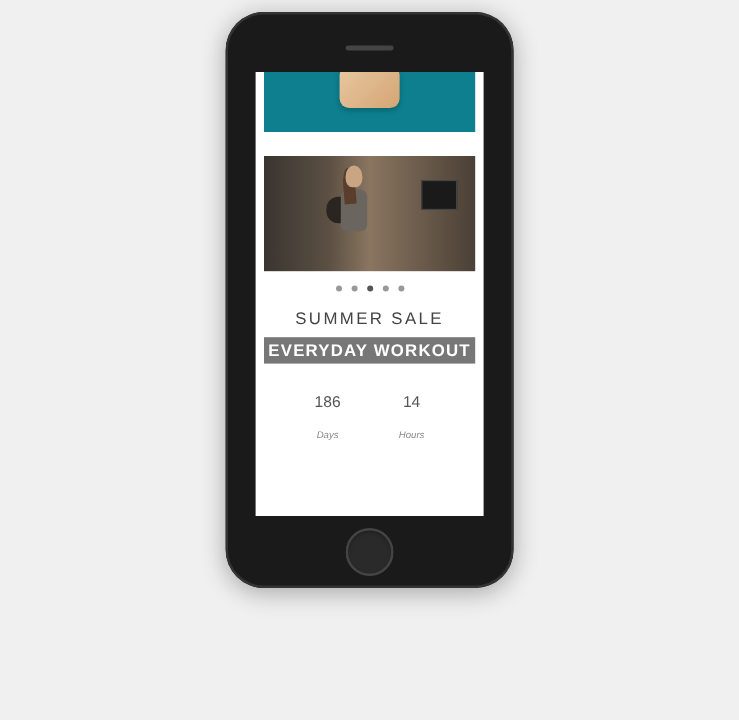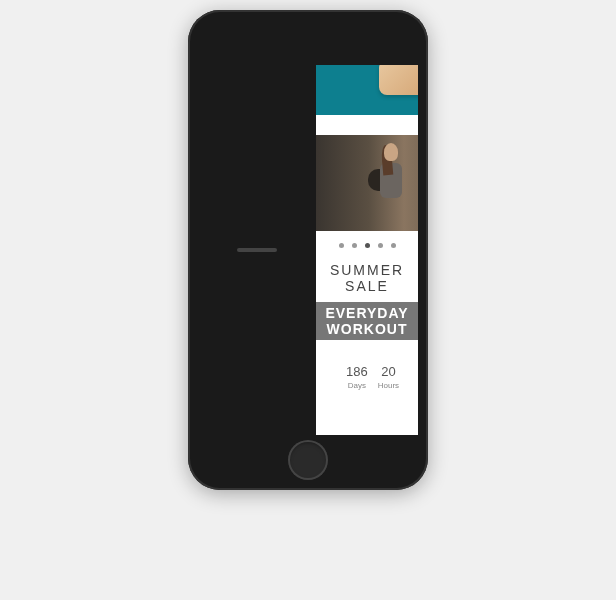--- a/index.html
+++ b/index.html
@@ -15,21 +15,21 @@
     }
     .phone-frame {
       width: 240px;
       height: 480px;
       background: #1a1a1a;
       border-radius: 32px;
       padding: 10px;
       box-shadow: 0 4px 20px rgba(0,0,0,0.3), inset 0 0 0 2px #333;
       position: relative;
       display: flex;
-      flex-direction: row;
+      flex-direction: column;
       align-items: center;
     }
     .phone-top {
       height: 40px;
       width: 100%;
       display: flex;
       justify-content: center;
       align-items: center;
     }
     .speaker {
@@ -174,21 +174,22 @@
       text-align: center;
     }
     .cd-value {
       font-size: 13px;
       color: #555;
       font-weight: 400;
     }
     .cd-label {
       font-size: 8px;
       color: #888;
-      margin-top: 2px;
+      margin-top: 16px;
+      font-style: italic;
     }
     .home-button {
       width: 40px;
       height: 40px;
       border-radius: 50%;
       background: #2a2a2a;
       box-shadow: inset 0 0 0 2px #444, inset 0 2px 4px rgba(0,0,0,0.5);
       position: absolute;
       bottom: 10px;
       left: 50%;
@@ -231,20 +232,20 @@
     <div class="workout-title">
       <span>EVERYDAY WORKOUT</span>
     </div>
 
     <div class="countdown">
       <div class="cd-item">
         <div class="cd-value">186</div>
         <div class="cd-label">Days</div>
       </div>
       <div class="cd-item">
-        <div class="cd-value">20</div>
+        <div class="cd-value">14</div>
         <div class="cd-label">Hours</div>
       </div>
     </div>
 
   </div>
   <div class="home-button"></div>
 </div>
 
 </body></html>

